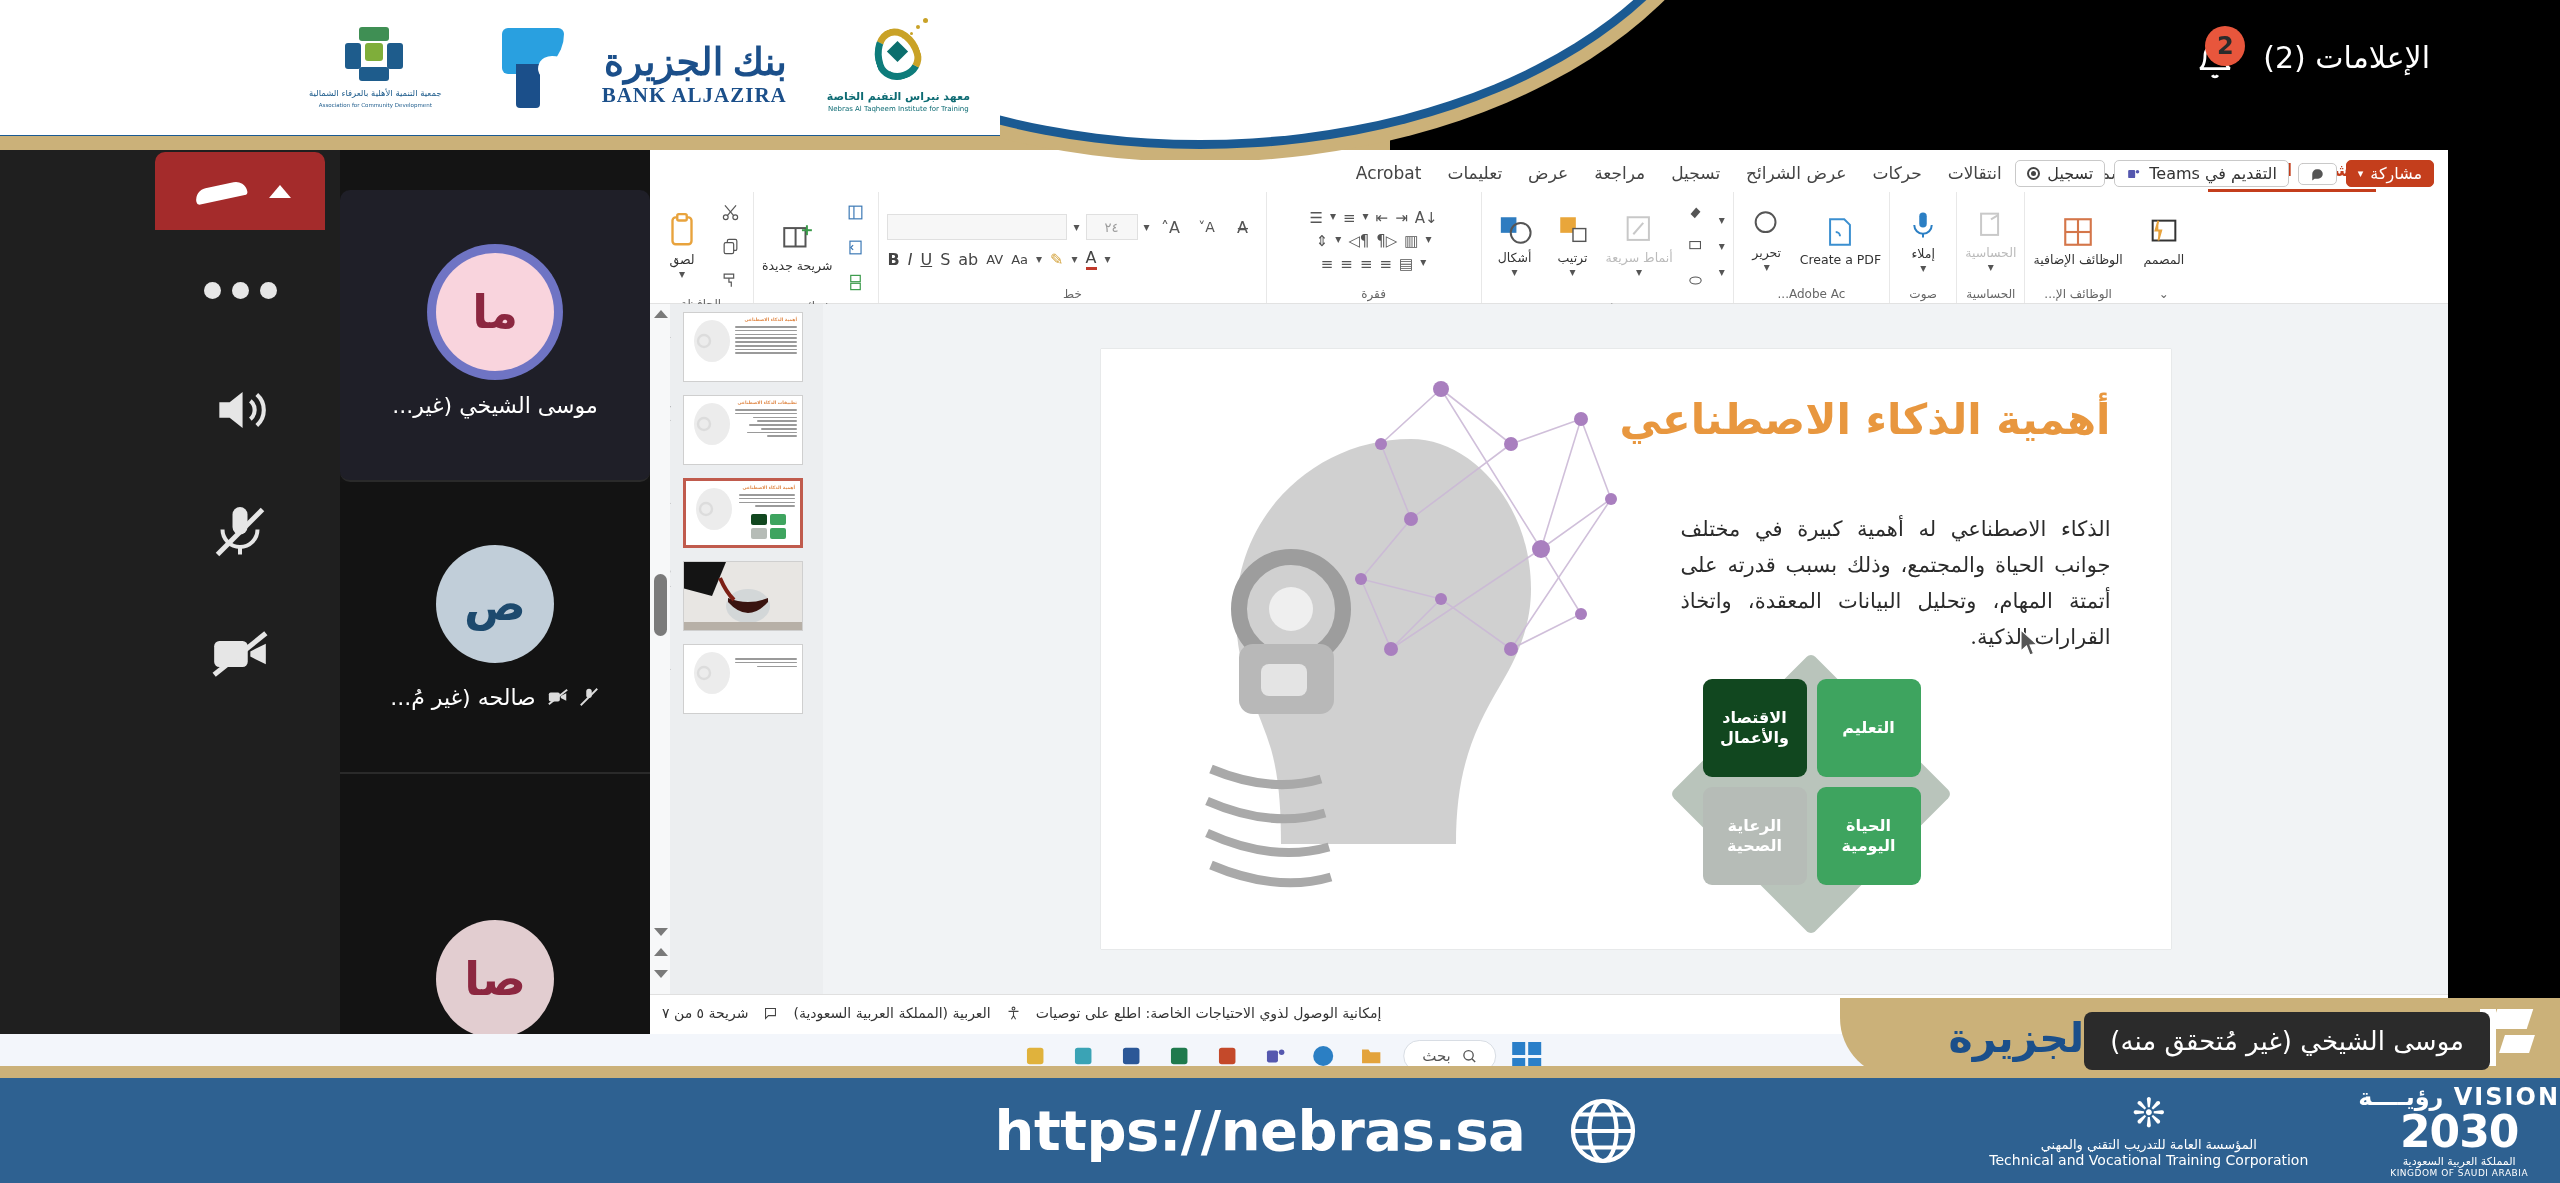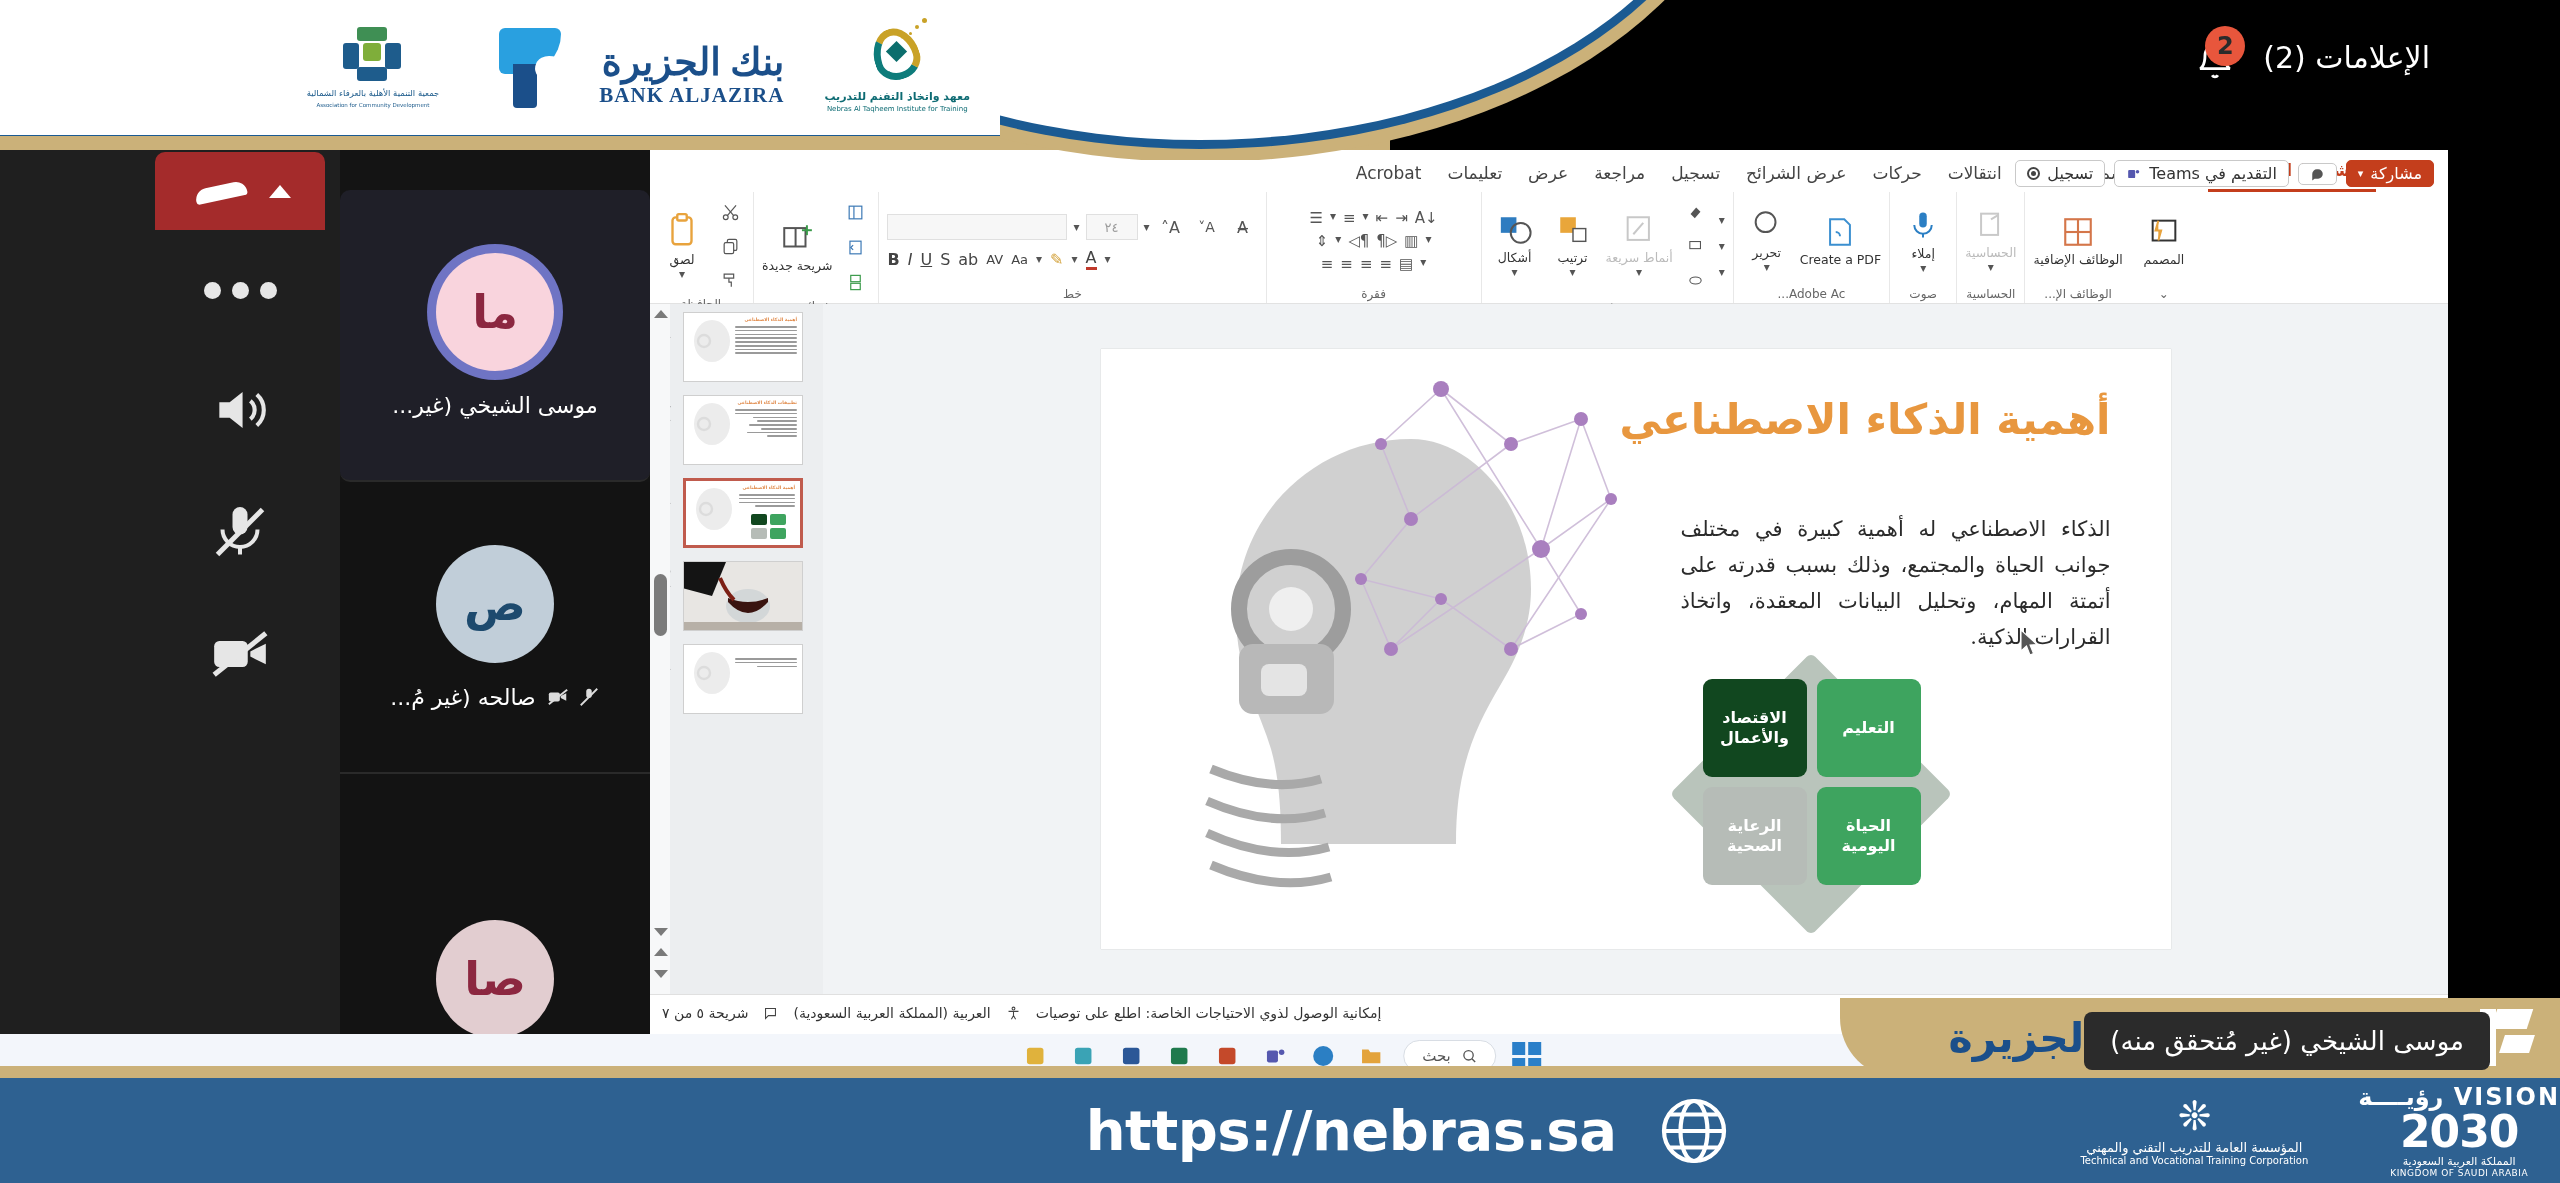--- a/index.html
+++ b/index.html
@@ -204,21 +204,21 @@
      z-index:13; display:flex; align-items:center;}
   .footer-gold { position:absolute; left:0; top:-12px; width:2560px; height:12px; background:#cbb179;}
   .vision { margin-right:0; margin-left:30px; padding-left:20px; text-align:center; color:#fff;}
   .vision-top{font-size:24px;letter-spacing:2px;font-weight:bold;}
   .vision-num{font-size:44px;font-weight:bold;letter-spacing:-1px;line-height:.95;}
   .vision-sub{font-size:11px;margin-top:3px;}
   .vision-sub2{font-size:9px;letter-spacing:.5px;}
   .tvtc{color:#fff;text-align:center;margin-left:40px;}
   .tvtc-mark{font-size:40px;line-height:1;}
   .tvtc-ar{font-size:13px;margin-top:4px;}
-  .tvtc-en{font-size:10px;}
+  .tvtc-en{font-size:14px;}
   .url-wrap{display:flex;align-items:center;gap:42px;margin-right:310px;}
   .url-txt{color:#fff;font-size:56px;font-weight:bold;letter-spacing:-.5px;
      font-family:"DejaVu Sans","Liberation Sans",sans-serif;}
 
   
   .taskbar { position:absolute; left:0; bottom:105px; width:2560px; height:44px; background:#f3f6fb;
      z-index:11; display:flex; align-items:center; }
   .tb-center{position:absolute;left:50%;transform:translateX(-50%);display:flex;align-items:center;gap:16px;}
   .win-logo{display:grid;grid-template-columns:13px 13px;grid-template-rows:13px 13px;gap:3px;}
   .win-logo i{background:#2a7fc9;}
@@ -248,21 +248,21 @@
       <div class="logo logo-nebras">
         <div class="nebras-mark">
           <div class="drop"></div>
             <div class="diamond"></div>
           <div class="sparks">
               <i></i>
               <i></i>
               <i></i>
             </div>
         </div>
-        <div class="cap-ar">معهد واتخاذ التفنم للتدريب</div>
+        <div class="cap-ar">معهد نبراس التفنم الخاصة</div>
         <div class="cap-en">Nebras Al Taqheem Institute for Training</div>
       </div>
 
       <div class="logo-aljazira">
         <div class="aljazira-text">
           <div class="aljazira-ar">بنك الجزيرة</div>
           <div class="aljazira-en">BANK ALJAZIRA</div>
         </div>
         <div class="aljazira-sym">
           <div class="b1"></div>

